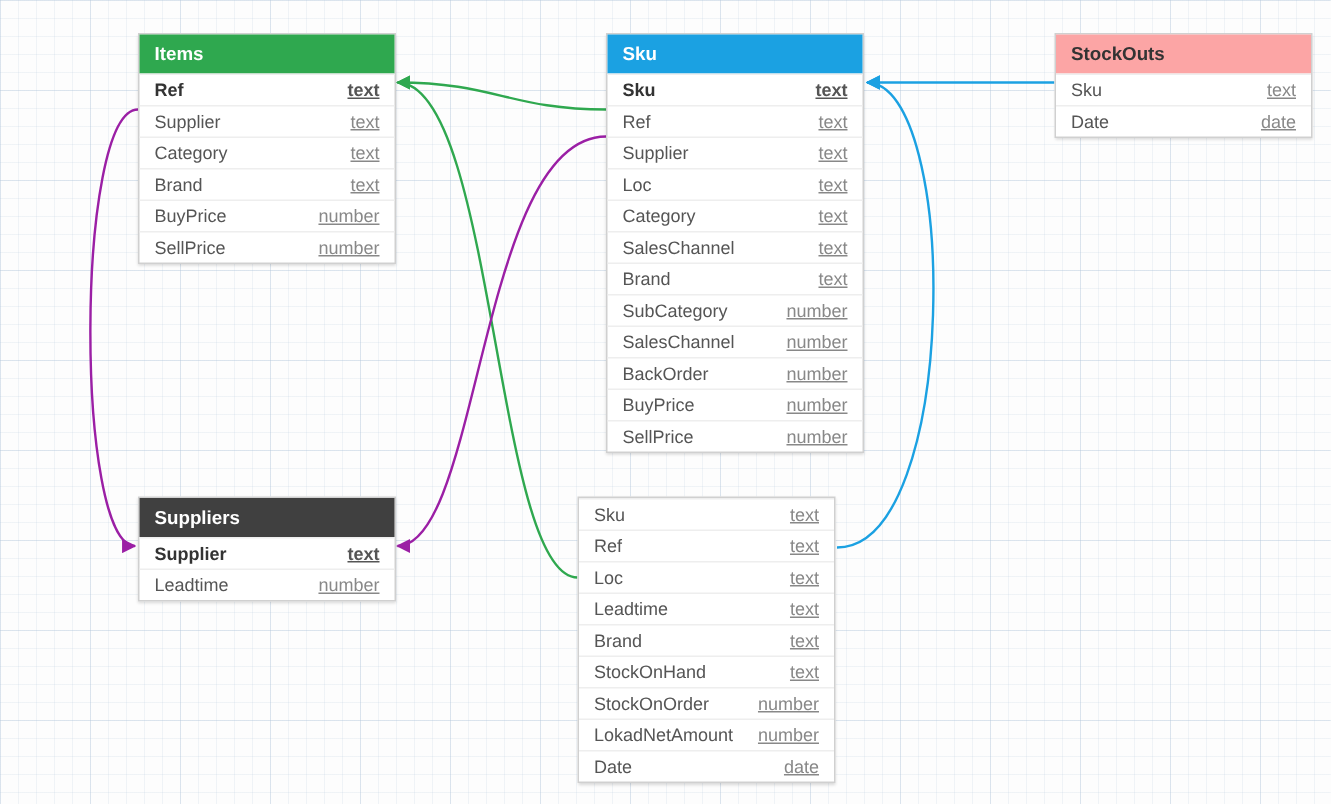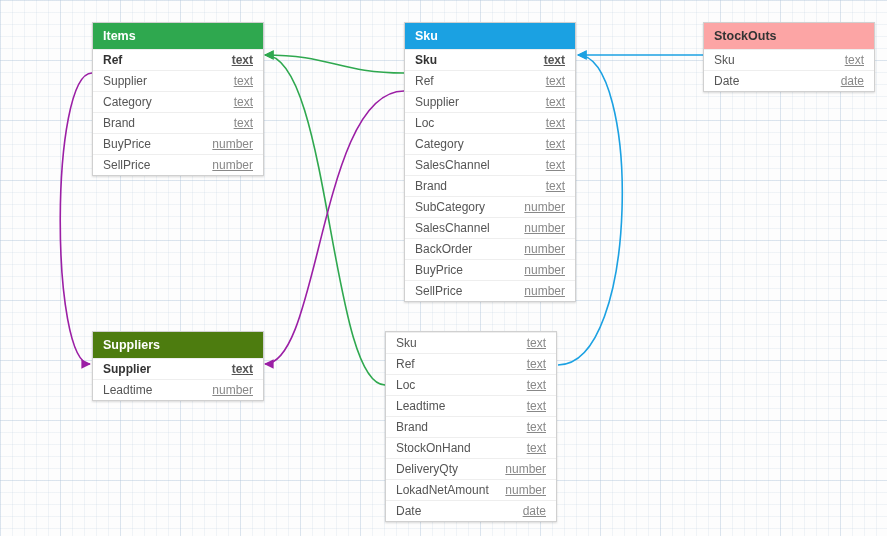--- a/index.html
+++ b/index.html
@@ -42,21 +42,21 @@
   }
   .entity .title {
     color: #fff;
     font-weight: bold;
     padding: 6px 10px;
     font-size: 12.5px;
   }
   .entity.green  .title { background: #2fa84f; }
   .entity.blue   .title { background: #1ba1e2; }
   .entity.gray   .title { background: #fca5a5; color: #333; }
-  .entity.purple .title { background: #4d7c0f; }
+  .entity.purple .title { background: #404040; }
   .entity .row {
     display: flex;
     justify-content: space-between;
     padding: 3px 10px;
     border-top: 1px solid #eee;
     color: #555;
   }
   .entity .row.bold { font-weight: bold; color: #333; }
   .entity .row span.name { flex: 1; }
   .entity .row span.type { color: #888; text-decoration: underline; }
@@ -209,21 +209,21 @@
         </div>
         <div class="row">
           <span class="name">Brand</span>
           <span class="type">text</span>
         </div>
         <div class="row">
           <span class="name">StockOnHand</span>
           <span class="type">text</span>
         </div>
         <div class="row">
-          <span class="name">DeliveryQty</span>
+          <span class="name">StockOnOrder</span>
           <span class="type">number</span>
         </div>
         <div class="row">
           <span class="name">LokadNetAmount</span>
           <span class="type">number</span>
         </div>
         <div class="row">
           <span class="name">Date</span>
           <span class="type">date</span>
         </div>

